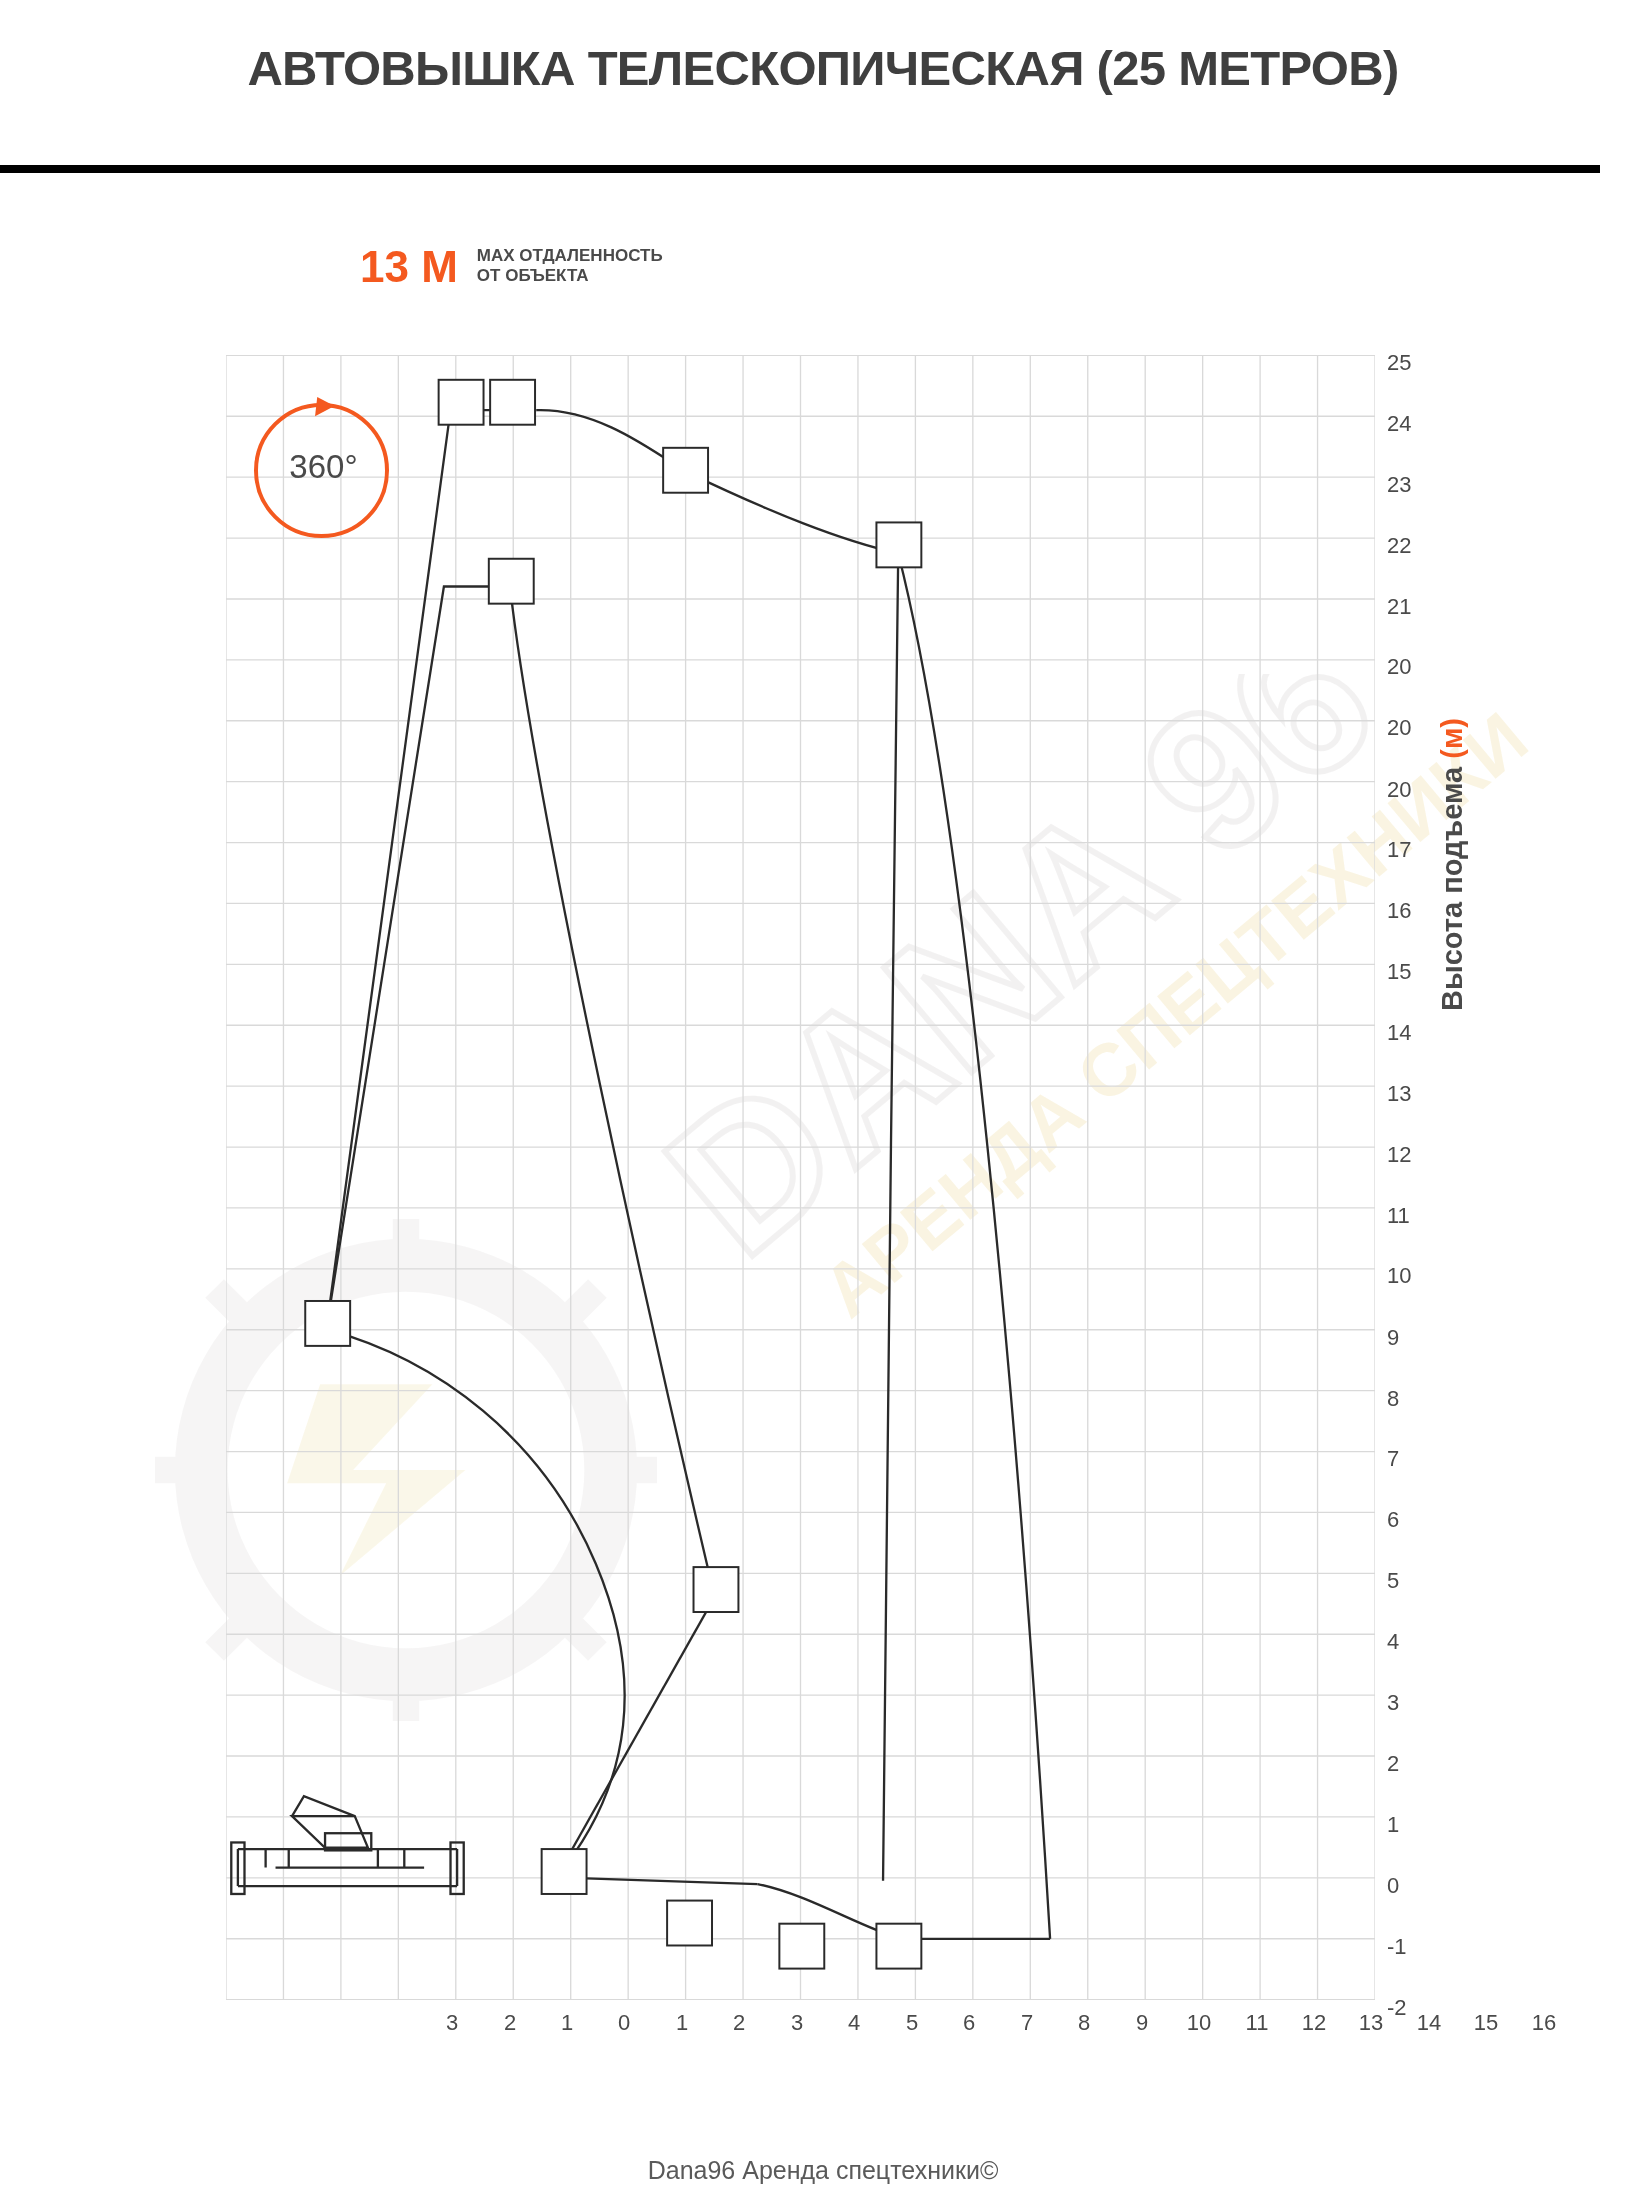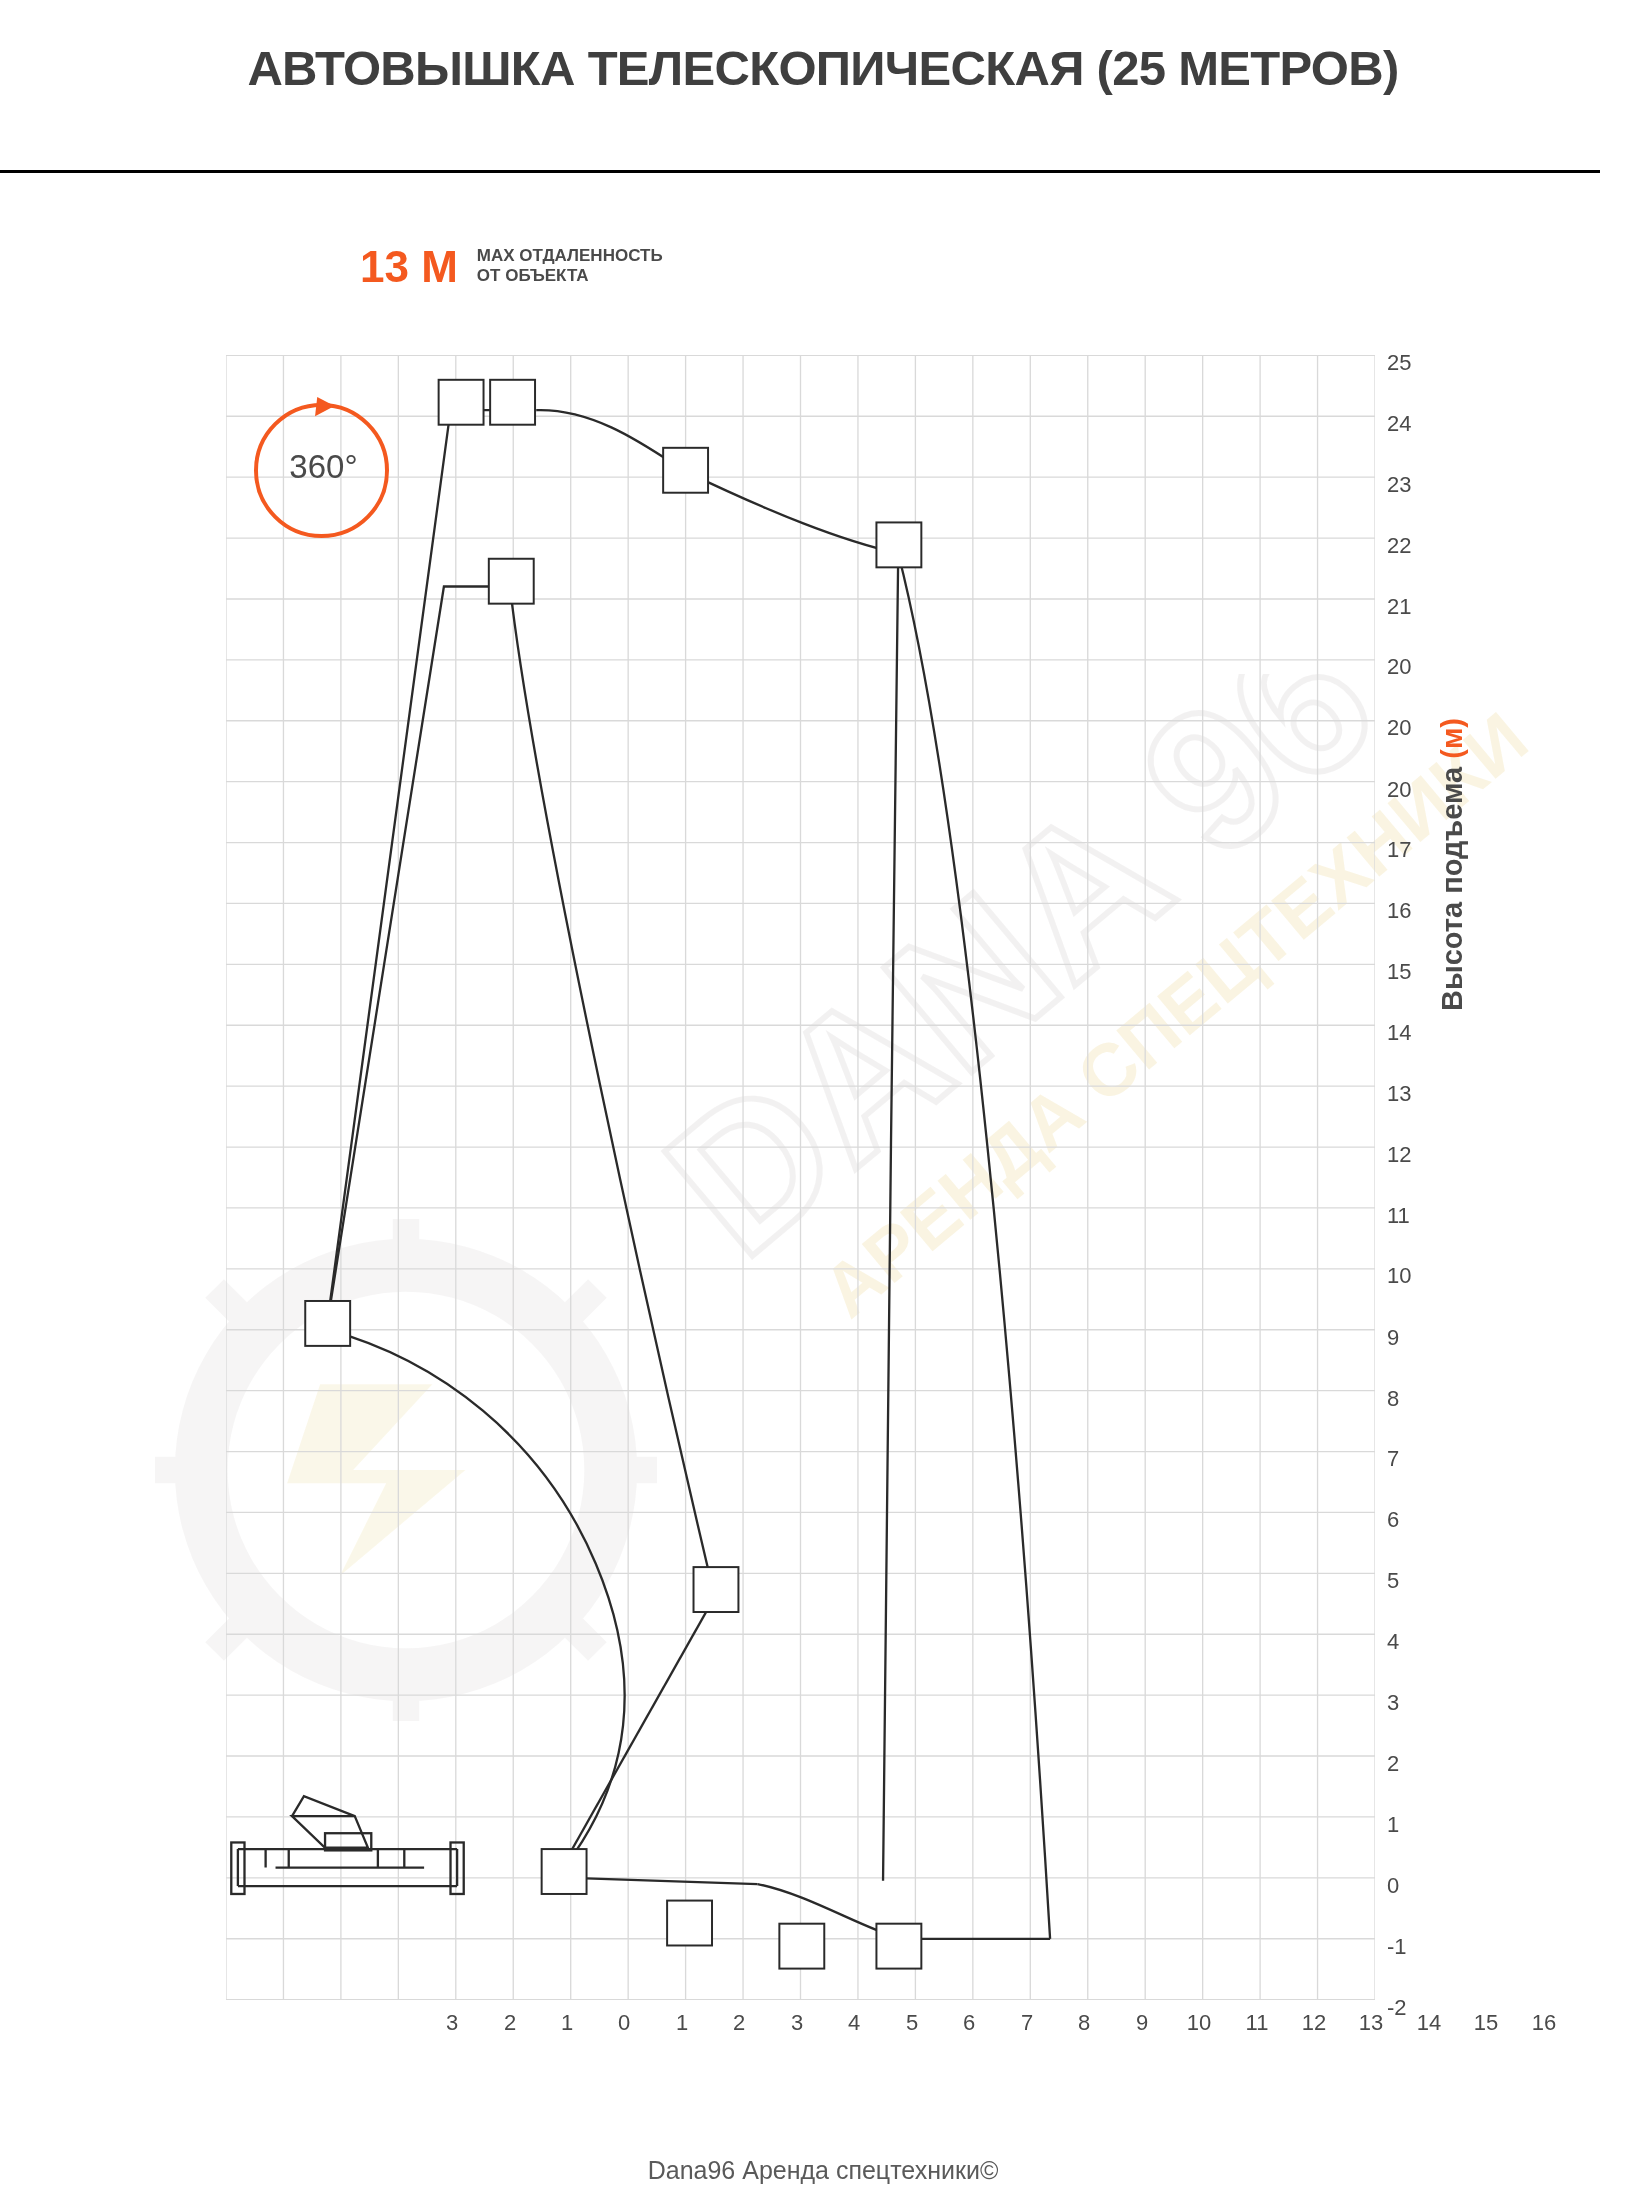--- a/index.html
+++ b/index.html
@@ -21,21 +21,21 @@
     height: 2205px;
     box-sizing: border-box;
   }
 
   
   .header {
     position: absolute;
     top: 0; left: 0;
     width: 1600px;
     height: 173px;
-    border-bottom: 3px solid #000000;
+    border-bottom: 8px solid #000000;
     box-sizing: border-box;
   }
   .header-title {
     position: absolute;
     top: 40px;
     left: 0;
     width: 1646px;
     text-align: center;
     font-size: 49px;
     font-weight: bold;

